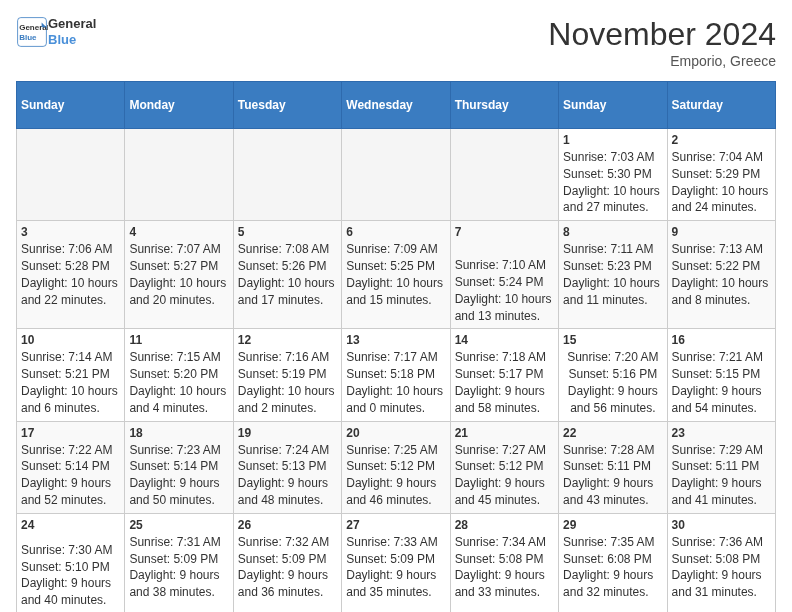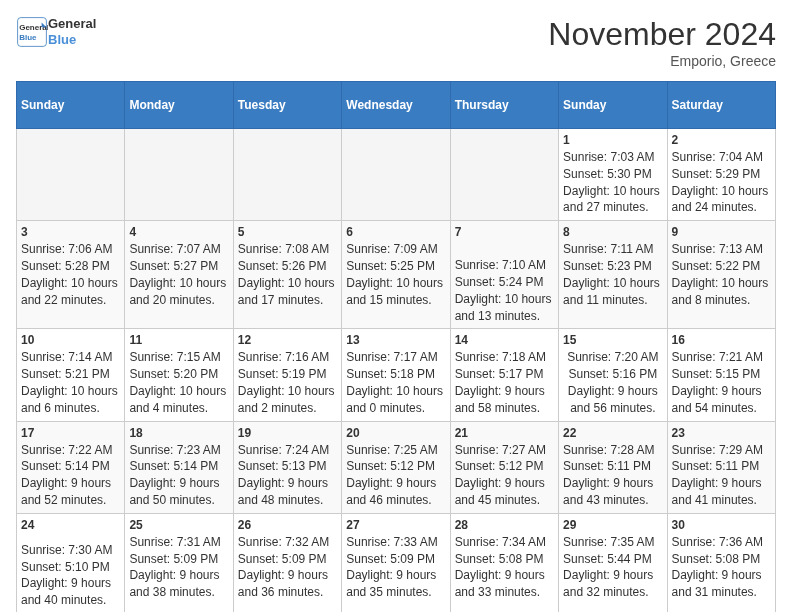--- a/index.html
+++ b/index.html
@@ -305,21 +305,21 @@
         </td>
         <td>
           <span class="day-number">28</span>
           <div class="day-info" style="white-space: pre-line;">Sunrise: 7:34 AM
 Sunset: 5:08 PM
 Daylight: 9 hours and 33 minutes.</div>
         </td>
         <td>
           <span class="day-number">29</span>
           <div class="day-info" style="white-space: pre-line;">Sunrise: 7:35 AM
-Sunset: 5:44 PM
+Sunset: 6:08 PM
 Daylight: 9 hours and 32 minutes.</div>
         </td>
         <td>
           <span class="day-number">30</span>
           <div class="day-info" style="white-space: pre-line;">Sunrise: 7:36 AM
 Sunset: 5:08 PM
 Daylight: 9 hours and 31 minutes.</div>
         </td>
       </tr>
     </tbody>

